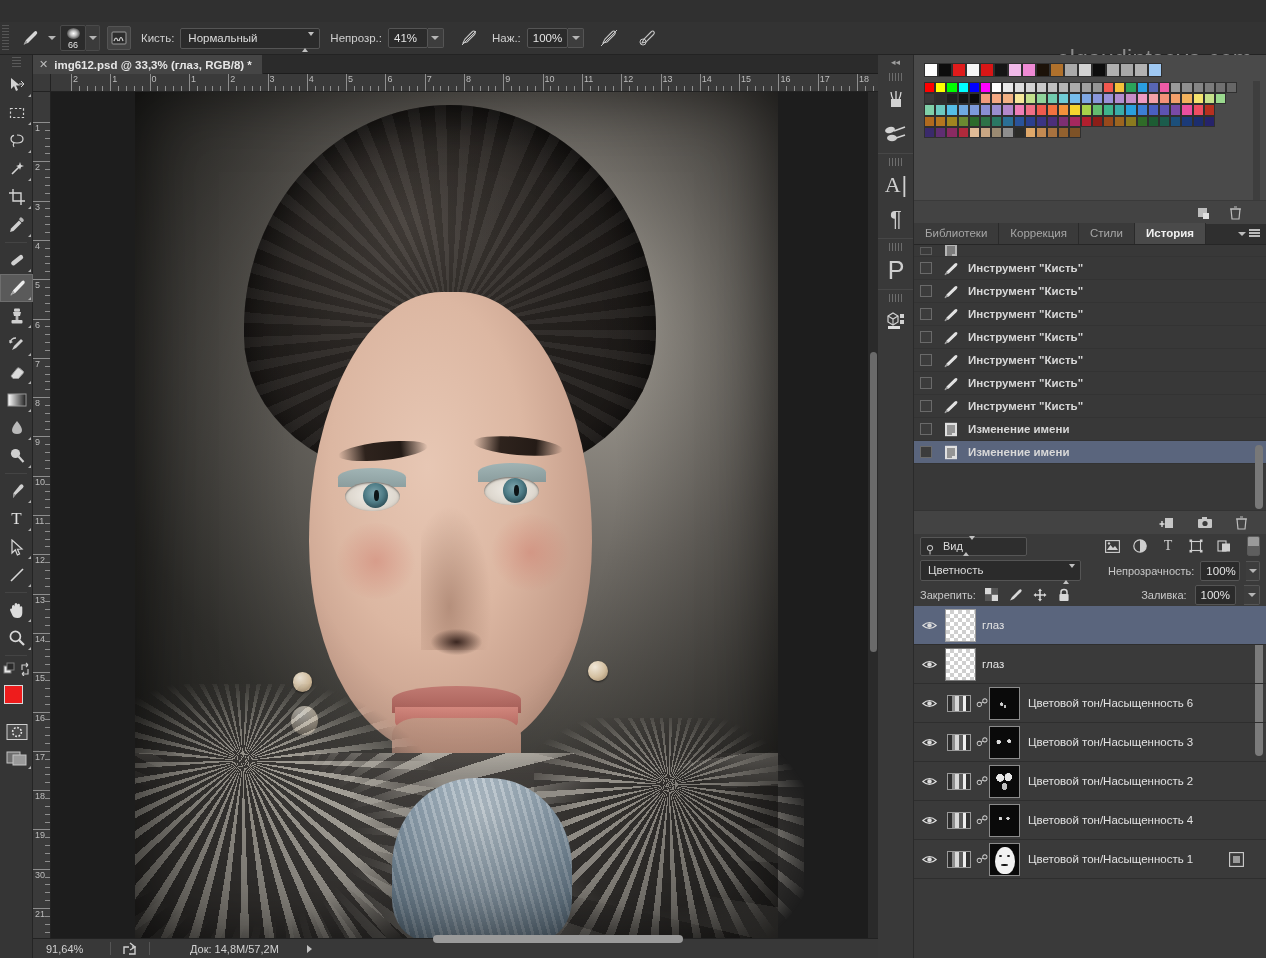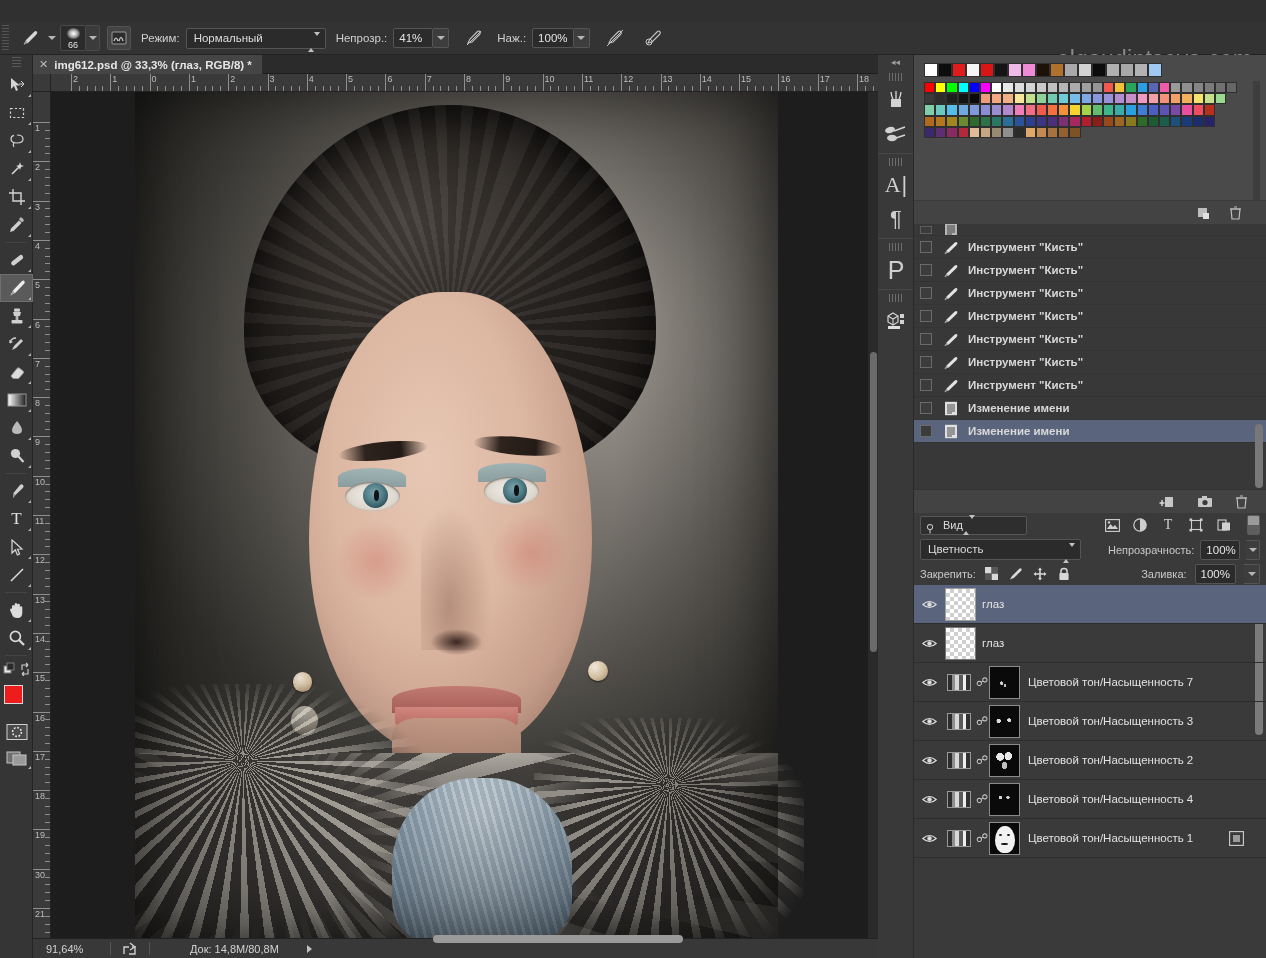--- a/index.html
+++ b/index.html
@@ -363,21 +363,21 @@
         <span class="tri-down"></span>
       </div>
 
     <div class="panel-btn">
       <svg width="16" height="16" viewBox="0 0 16 16">
           <rect x="1" y="2" width="14" height="12" rx="1" fill="#2d2d2d" stroke="#9a9a9a"></rect>
           <path d="M3 11 Q5 5 7 11 M8 11 Q10 4 12 11" stroke="#d0d0d0" fill="none" stroke-width="1.2"></path>
         </svg>
     </div>
 
-    <span class="ob-label">Режим:</span>
+    <span class="ob-label">Кисть:</span>
     <div class="combo" style="width:140px;">
       <span>Нормальный</span>
       <span class="arrows"><span class="up"></span><span class="dn"></span></span>
     </div>
 
     <span class="ob-label">Непрозр.:</span>
     <span class="numfield">41%</span>
     <span class="stepper">
         <span class="tri-down"></span>
       </span>
@@ -897,21 +897,21 @@
     <span class="sb-zoom">91,64%</span>
     <span class="sb-sep"></span>
     <span style="margin-left:12px;">
       <svg width="14" height="13" viewBox="0 0 14 13">
           <path d="M1 12 L1 5 L6 5" stroke="#cfcfcf" fill="none" stroke-width="1.4"></path>
           <path d="M6 12 L12 12 L12 5 L9 5" stroke="#cfcfcf" fill="none" stroke-width="1.4"></path>
           <path d="M7 1 L12 5 L7 8" stroke="#cfcfcf" fill="none" stroke-width="1.4"></path>
         </svg>
     </span>
     <span class="sb-sep" style="margin-left:12px;"></span>
-    <span class="sb-doc">Док: 14,8M/80,8M</span>
+    <span class="sb-doc">Док: 14,8M/57,2M</span>
     <span class="sb-arrow"></span>
   </div>
 
   <div class="rail">
     <div class="rail-collapse">◂◂</div>
     <div class="rail-grip"></div>
     <div class="rail-btn">
       <svg width="22" height="22" viewBox="0 0 22 22">
           <path d="M6 3 Q6.5 8 8 10 M11 2 Q11 8 11 10 M16 3 Q15.5 8 14 10" stroke="#d8d8d8" fill="none" stroke-width="1.3"></path>
           <rect x="6" y="10" width="10" height="8" fill="#d2d2d2"></rect>
@@ -1113,20 +1113,30 @@
         </span>
         <span>
           <svg width="13" height="14" viewBox="0 0 13 14">
               <path d="M2 3 L11 3 L10 13 L3 13 Z" fill="none" stroke="#bdbdbd" stroke-width="1.2"></path>
               <path d="M1 3 L12 3 M5 1 L8 1" stroke="#bdbdbd" stroke-width="1.2"></path>
             </svg>
         </span>
       </div>
     </div>
 
+    <div class="tabstrip">
+      <div class="ptab">Библиотеки</div>
+      <div class="ptab">Коррекция</div>
+      <div class="ptab">Стили</div>
+      <div class="ptab active">История</div>
+      <div class="pmenu">
+          <span class="tri"></span>
+          <span class="lines"></span>
+        </div>
+    </div>
     <div class="history">
       <div class="hist-list" id="histList">
           <div class="hist-row" style="height: 12px; overflow: hidden; opacity: 0.75;">
             <span class="hist-cb" style="height:8px"></span>
             <span class="hist-ic">
               <svg width="14" height="15" viewBox="0 0 14 15">
                 <rect x="1" y="0.8" width="12" height="13.4" fill="#e0e0e0"></rect>
                 <path d="M3 4 L11 4 M3 6 L11 6 M3 8 L11 8 M3 10 L11 10 M3 12 L8 12" stroke="#4a4a4a" stroke-width="1"></path>
               </svg>
             </span>
@@ -1360,21 +1370,21 @@
           <div class="lay-row">
             <span class="eye">
               <svg width="15" height="11" viewBox="0 0 15 11">
                 <path d="M0.8 5.5 Q7.5 -0.4 14.2 5.5 Q7.5 11.4 0.8 5.5 Z" fill="none" stroke="#dcdcdc" stroke-width="1.1"></path>
                 <circle cx="7.5" cy="5.5" r="2.2" fill="#dcdcdc"></circle>
               </svg>
             </span>
             <span class="adj-ic"></span>
             <span class="link-ic">☍</span>
             <span class="mask-th" style="background-image: radial-gradient(at 40% 52%, rgb(207, 207, 207) 0px, rgb(207, 207, 207) 7%, transparent 8%), radial-gradient(at 52% 60%, rgb(189, 189, 189) 0px, rgb(189, 189, 189) 5%, transparent 6%);"></span>
-            <span class="lay-name">Цветовой тон/Насыщенность 7</span>
+            <span class="lay-name">Цветовой тон/Насыщенность 6</span>
           </div>
           <div class="lay-row">
             <span class="eye">
               <svg width="15" height="11" viewBox="0 0 15 11">
                 <path d="M0.8 5.5 Q7.5 -0.4 14.2 5.5 Q7.5 11.4 0.8 5.5 Z" fill="none" stroke="#dcdcdc" stroke-width="1.1"></path>
                 <circle cx="7.5" cy="5.5" r="2.2" fill="#dcdcdc"></circle>
               </svg>
             </span>
             <span class="adj-ic"></span>
             <span class="link-ic">☍</span>

